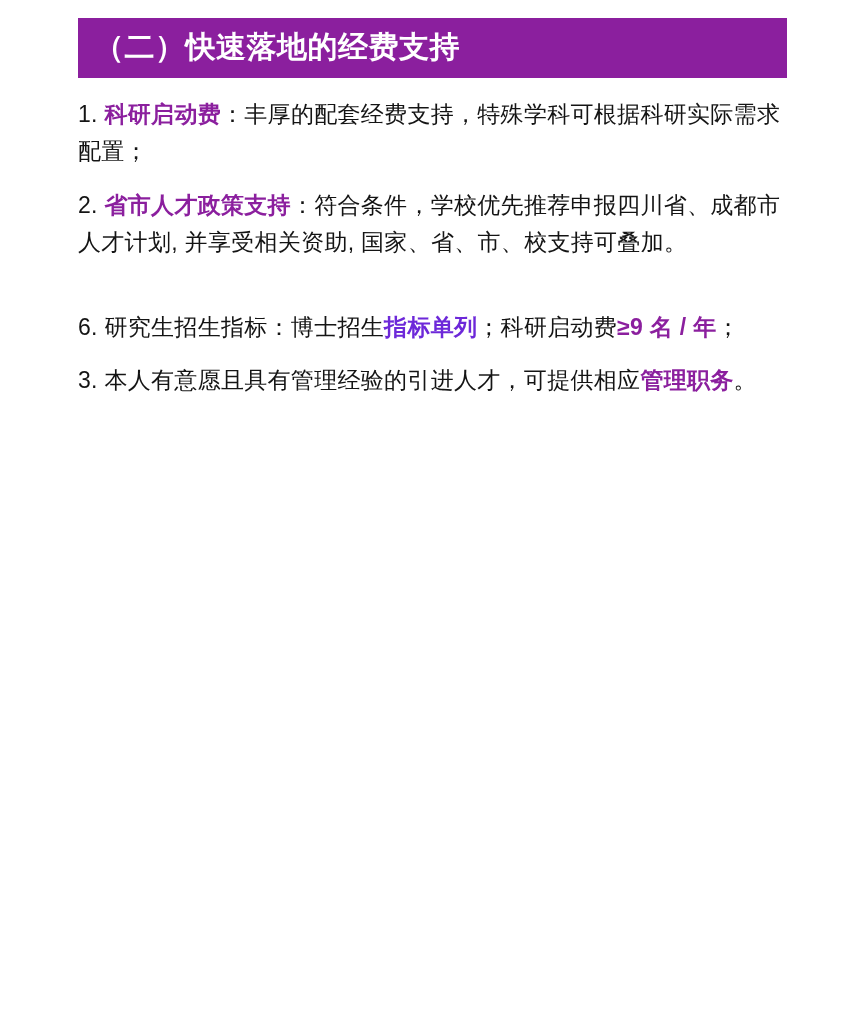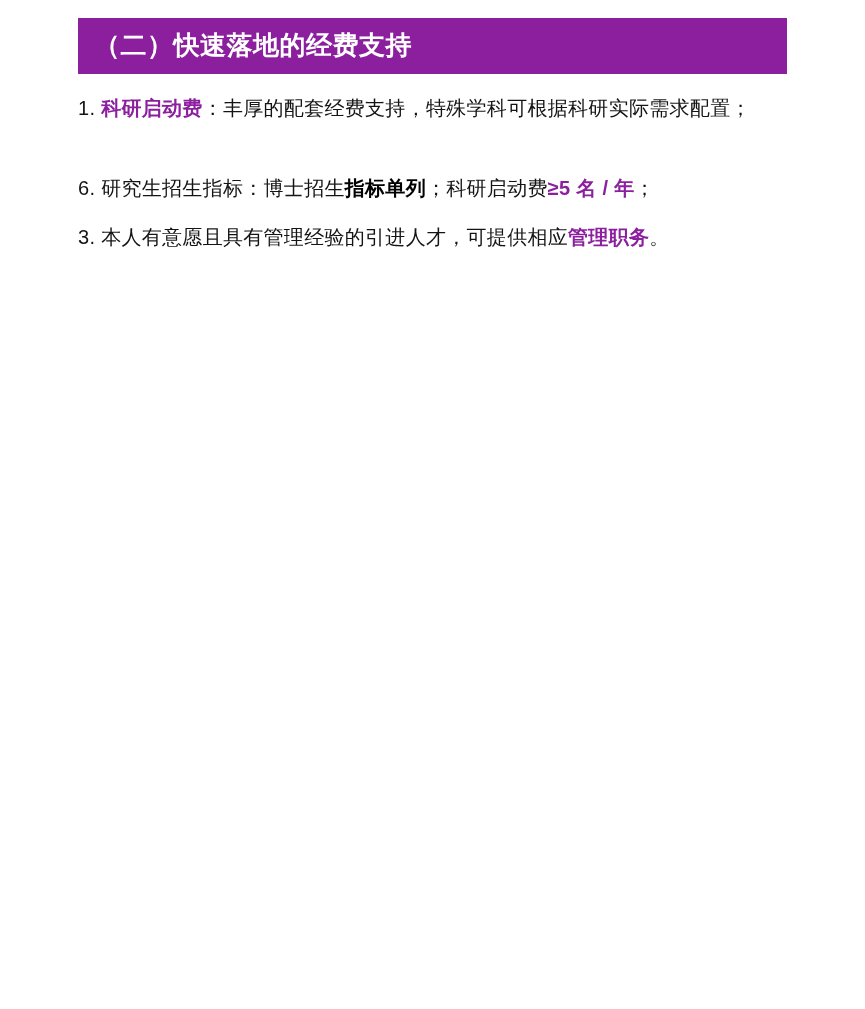--- a/index.html
+++ b/index.html
@@ -20,33 +20,33 @@
     width: 865px;
     height: 1009px;
     padding: 18px 78px 0 78px;
     background: #ffffff;
     position: relative;
   }
   .section { width: 100%; }
   .section-header {
     background: #8b1f9e;
     color: #ffffff;
-    font-size: 26px;
+    font-size: 30px;
     font-weight: bold;
     line-height: 1.0;
     padding: 14px 0 16px 16px;
     letter-spacing: 0.5px;
     white-space: nowrap;
     overflow: hidden;
   }
   .body-block {
     padding: 0;
   }
   .para {
-    font-size: 20px;
+    font-size: 23px;
     line-height: 1.62;
     margin: 16px 0 0 0;
     color: #141414;
     letter-spacing: 0.3px;
     text-align: left;
   }
   .para:first-child { margin-top: 18px; }
   .hl { color: #8b1f9e; font-weight: bold; }
   .hl-blue { color: #7a55c9; font-weight: bold; }
   .gap-1 { height: 30px; }
@@ -54,26 +54,27 @@
 </style>
 </head>
 <body>
 
 <div class="page" style="background: rgb(255, 255, 255);">
 
   <div class="section">
     <div class="section-header" style="background: rgb(139, 31, 158); color: rgb(255, 255, 255);">（二）快速落地的经费支持</div>
     <div class="body-block">
       <p class="para" style="color: rgb(20, 20, 20);"><span>1. </span><span class="hl" style="color: rgb(139, 31, 158);">科研启动费</span><span>：丰厚的配套经费支持，特殊学科可根据科研实际需求配置；</span></p>
+      <p class="para" style="color: rgb(20, 20, 20);"><span>2. </span><span class="hl" style="color: rgb(139, 31, 158);">省市人才政策支持</span><span>：符合条件，学校优先推荐申报四川省、成都市人才计划, 并享受相关资助, 国家、省、市、校支持可叠加。</span></p>
     </div>
   </div>
 
   <div class="gap-1"></div>
 
   <div class="section">
     <div class="body-block">
-      <p class="para" style="color: rgb(20, 20, 20);"><span>6. 研究生招生指标：博士招生</span><span class="hl-blue" style="color: #000000;">指标单列</span><span>；科研启动费</span><span class="hl" style="color: rgb(139, 31, 158);">≥5 名 / 年</span><span>；</span></p>
+      <p class="para" style="color: rgb(20, 20, 20);"><span>6. 研究生招生指标：博士招生</span><span class="hl-blue" style="color: #6d28d9;">指标单列</span><span>；科研启动费</span><span class="hl" style="color: rgb(139, 31, 158);">≥9 名 / 年</span><span>；</span></p>
       <p class="para" style="color: rgb(20, 20, 20);"><span>3. 本人有意愿且具有管理经验的引进人才，可提供相应</span><span class="hl" style="color: rgb(139, 31, 158);">管理职务</span><span>。</span></p>
     </div>
   </div>
 
   <div class="spacer-bottom"></div>
 </div>
 
 </body></html>

